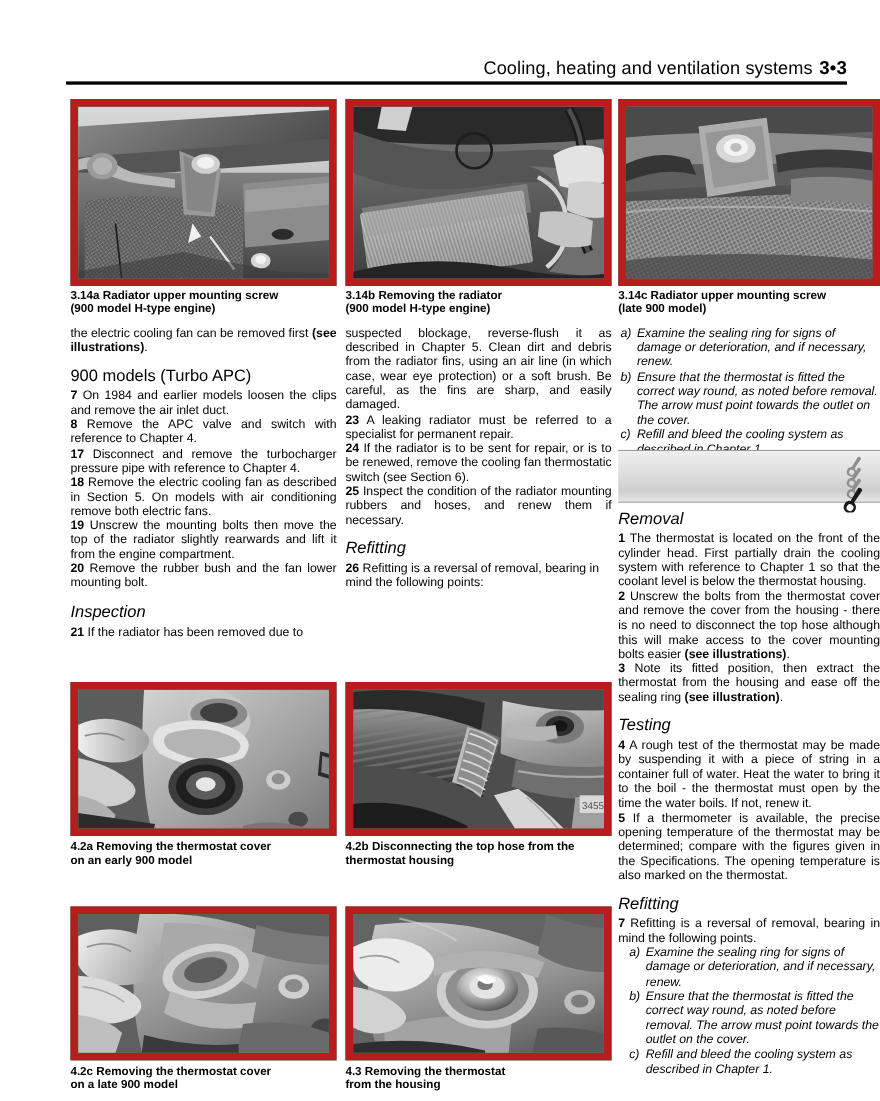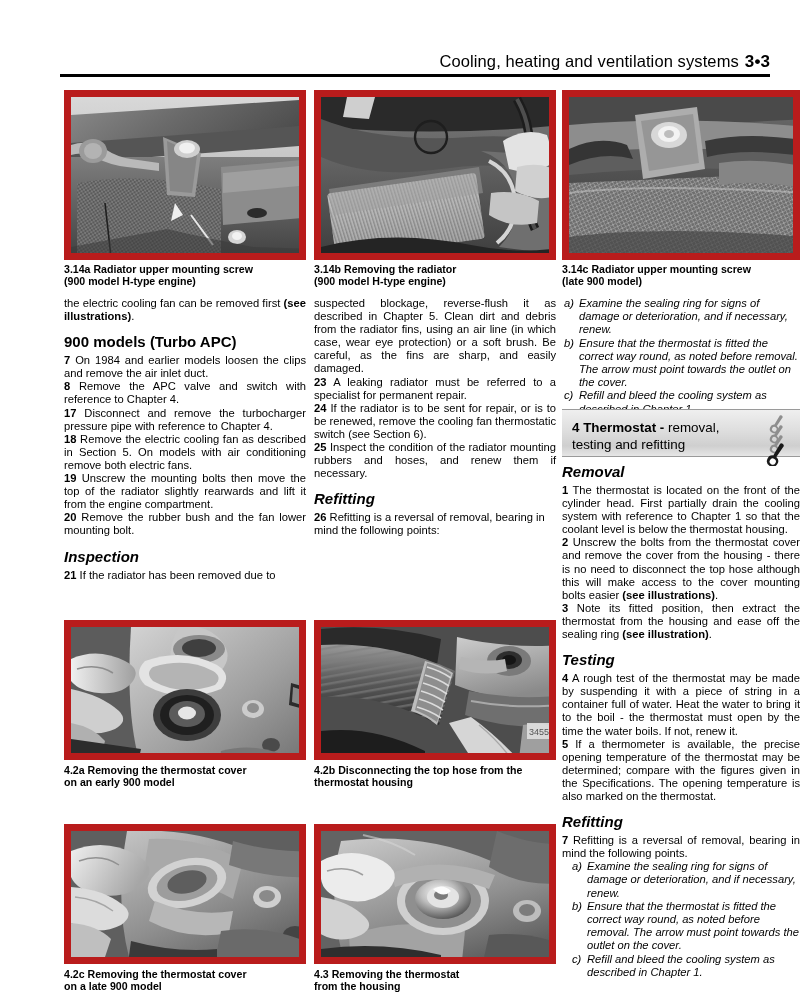--- a/index.html
+++ b/index.html
@@ -65,21 +65,21 @@
     text-justify: inter-word;
   }
   p.body.last { text-align: left; }
   .num {
     font-weight: 700;
   }
   .bold { font-weight: 700; }
 
   h3.sub {
     font-size: 15px;
-    font-weight: 700;
+    font-weight: 400;
     font-style: italic;
     margin: 10px 0 4px 0;
     line-height: 17px;
   }
   h3.sub.upright {
     font-style: normal;
   }
 
   
   .photo {
@@ -317,24 +317,20 @@
 <div class="col col-right" style="top:297px;">
   <ul class="lettered">
     <li><span class="lbl">a)</span><span>Examine the sealing ring for signs of damage or deterioration, and if necessary, renew.</span></li>
     <li><span class="lbl">b)</span><span>Ensure that the thermostat is fitted the correct way round, as noted before removal. The arrow must point towards the outlet on the cover.</span></li>
     <li><span class="lbl">c)</span><span>Refill and bleed the cooling system as described in Chapter 1.</span></li>
     <li><span class="lbl"></span><span></span></li>
   </ul>
 </div>
 
 <div class="section-box" style="left:562px; top:409px; width:238px; height:48px;">
-  <div class="sec-text">
-    <span class="sec-no">4</span>
-    <span class="sec-title">Thermostat -</span><span class="sec-desc"> removal, testing and refitting</span>
-  </div>
   <div class="spanner-rating">
     <svg width="42" height="54" viewBox="0 0 42 54">
       <g fill="#8e8e8e" transform="rotate(-58 21 10)">
         <path d="M13 7 a4.2 4.2 0 1 0 4.6 4.9 l10.5 0.4 a2 2 0 0 0 0 -3.4 l-10.6 0.3 a4.2 4.2 0 0 0 -4.5 -2.2 z m0.4 2.2 a2.4 2.4 0 1 1 0 4.8 a2.4 2.4 0 0 1 0 -4.8 z"></path>
       </g>
       <g fill="#8e8e8e" transform="rotate(-58 21 20)">
         <path d="M13 17 a4.2 4.2 0 1 0 4.6 4.9 l10.5 0.4 a2 2 0 0 0 0 -3.4 l-10.6 0.3 a4.2 4.2 0 0 0 -4.5 -2.2 z m0.4 2.2 a2.4 2.4 0 1 1 0 4.8 a2.4 2.4 0 0 1 0 -4.8 z"></path>
       </g>
       <g fill="#8e8e8e" transform="rotate(-58 21 30)">
         <path d="M13 27 a4.2 4.2 0 1 0 4.6 4.9 l10.5 0.4 a2 2 0 0 0 0 -3.4 l-10.6 0.3 a4.2 4.2 0 0 0 -4.5 -2.2 z m0.4 2.2 a2.4 2.4 0 1 1 0 4.8 a2.4 2.4 0 0 1 0 -4.8 z"></path>

